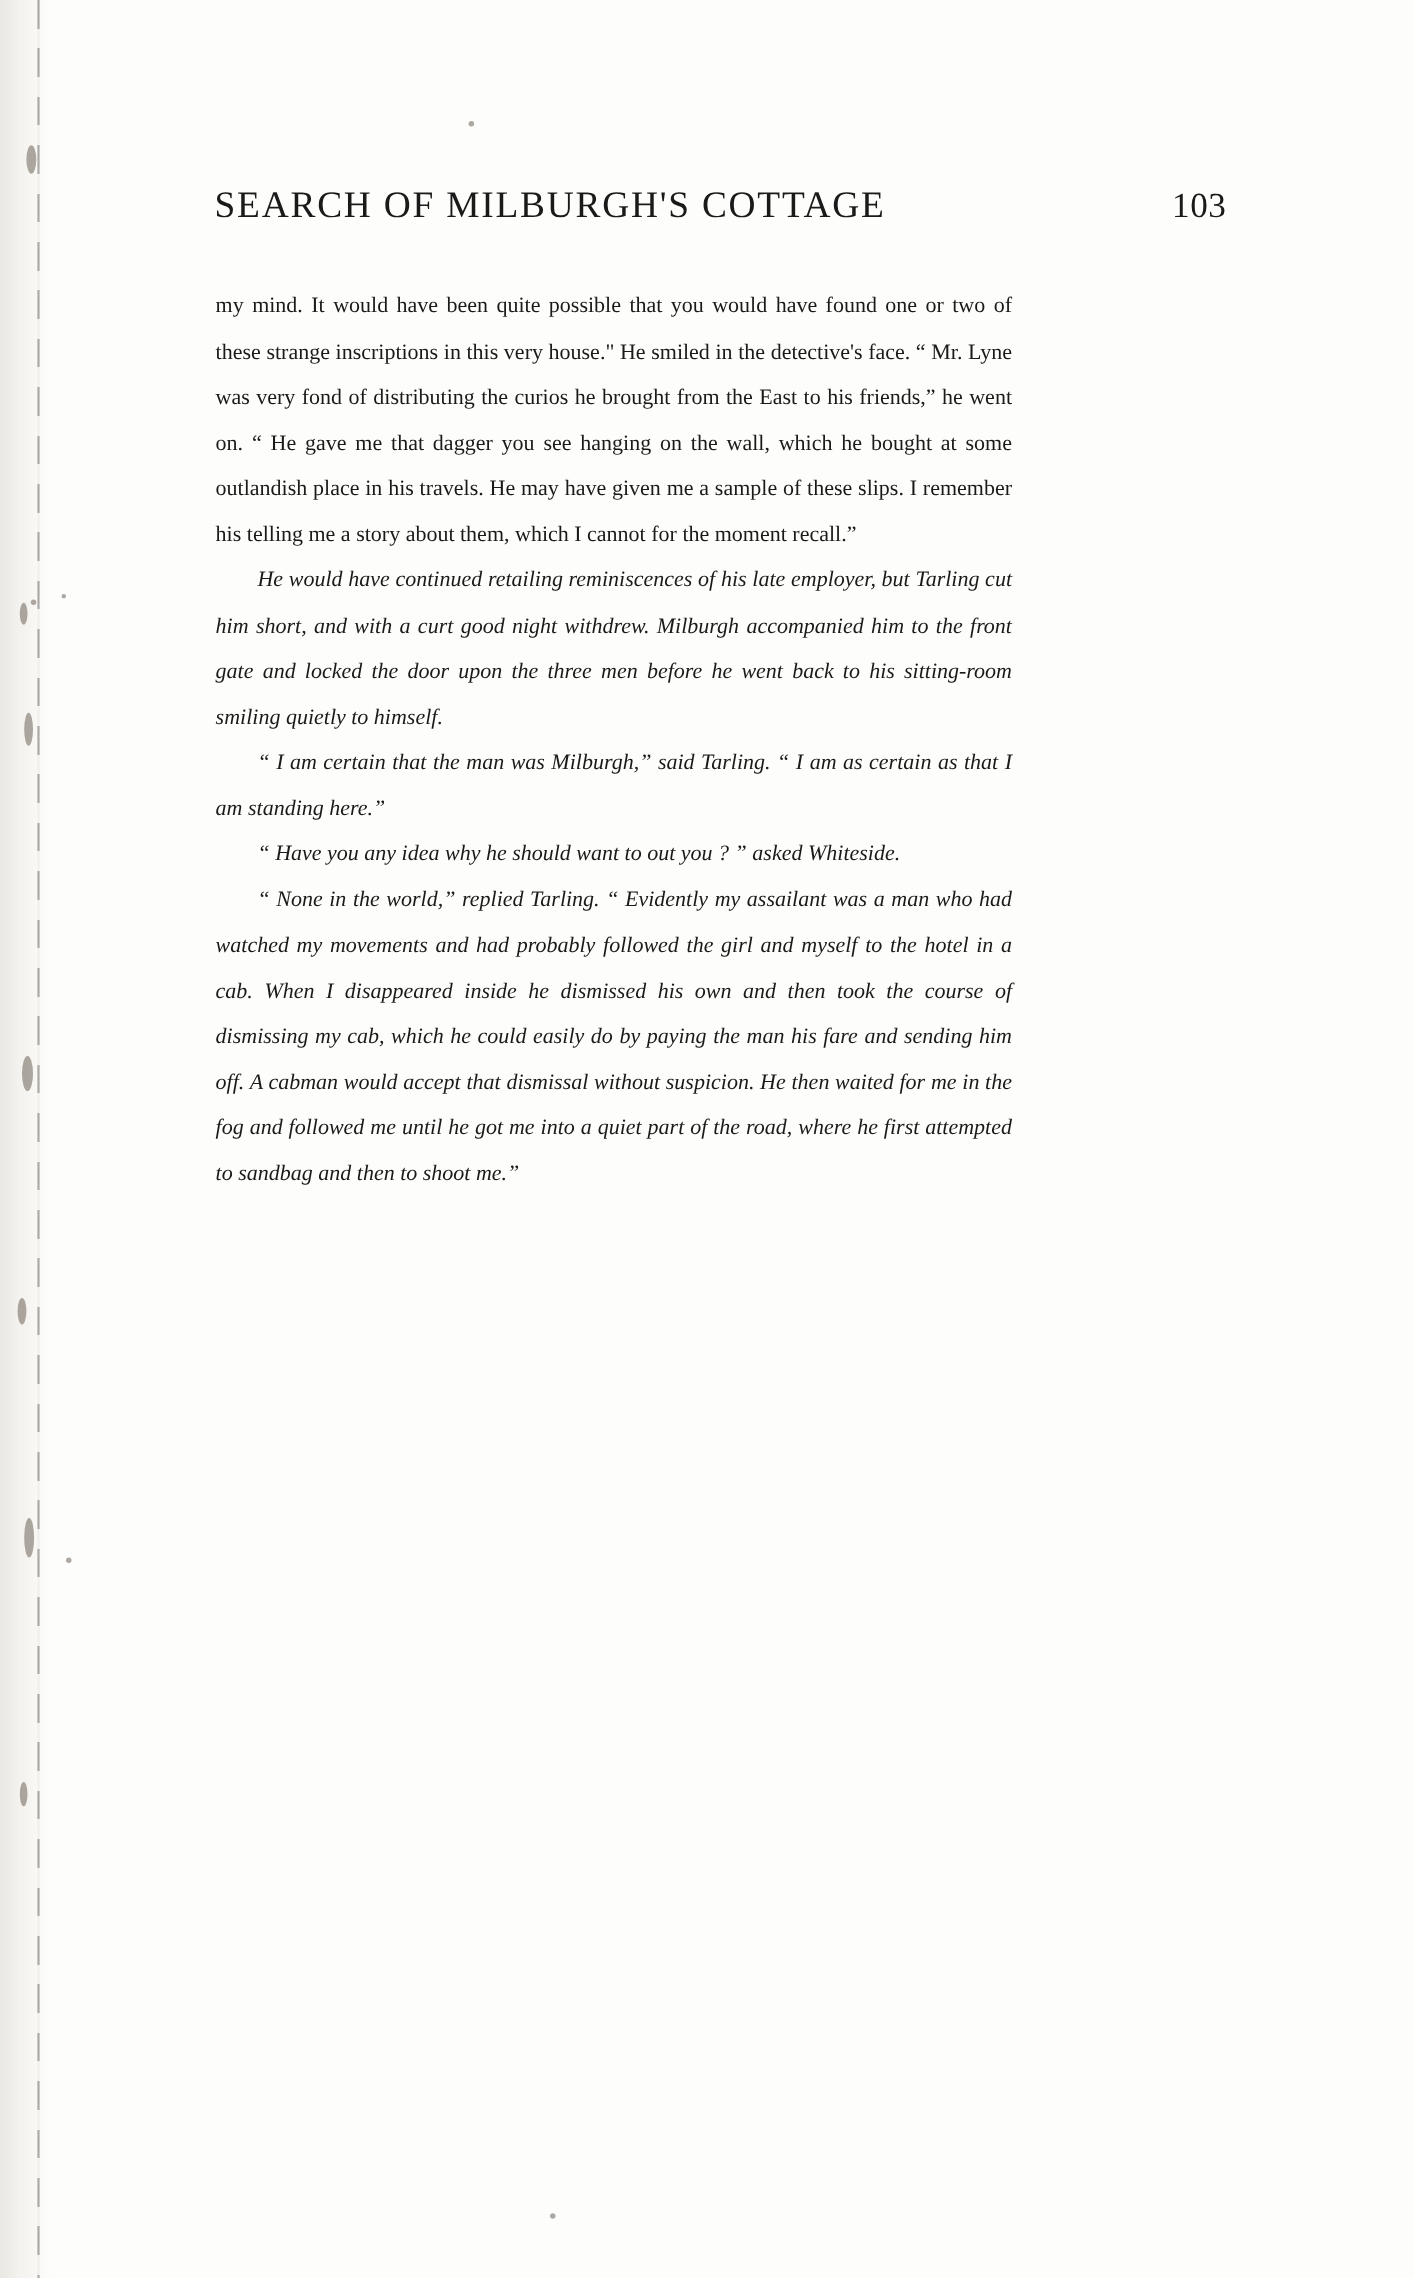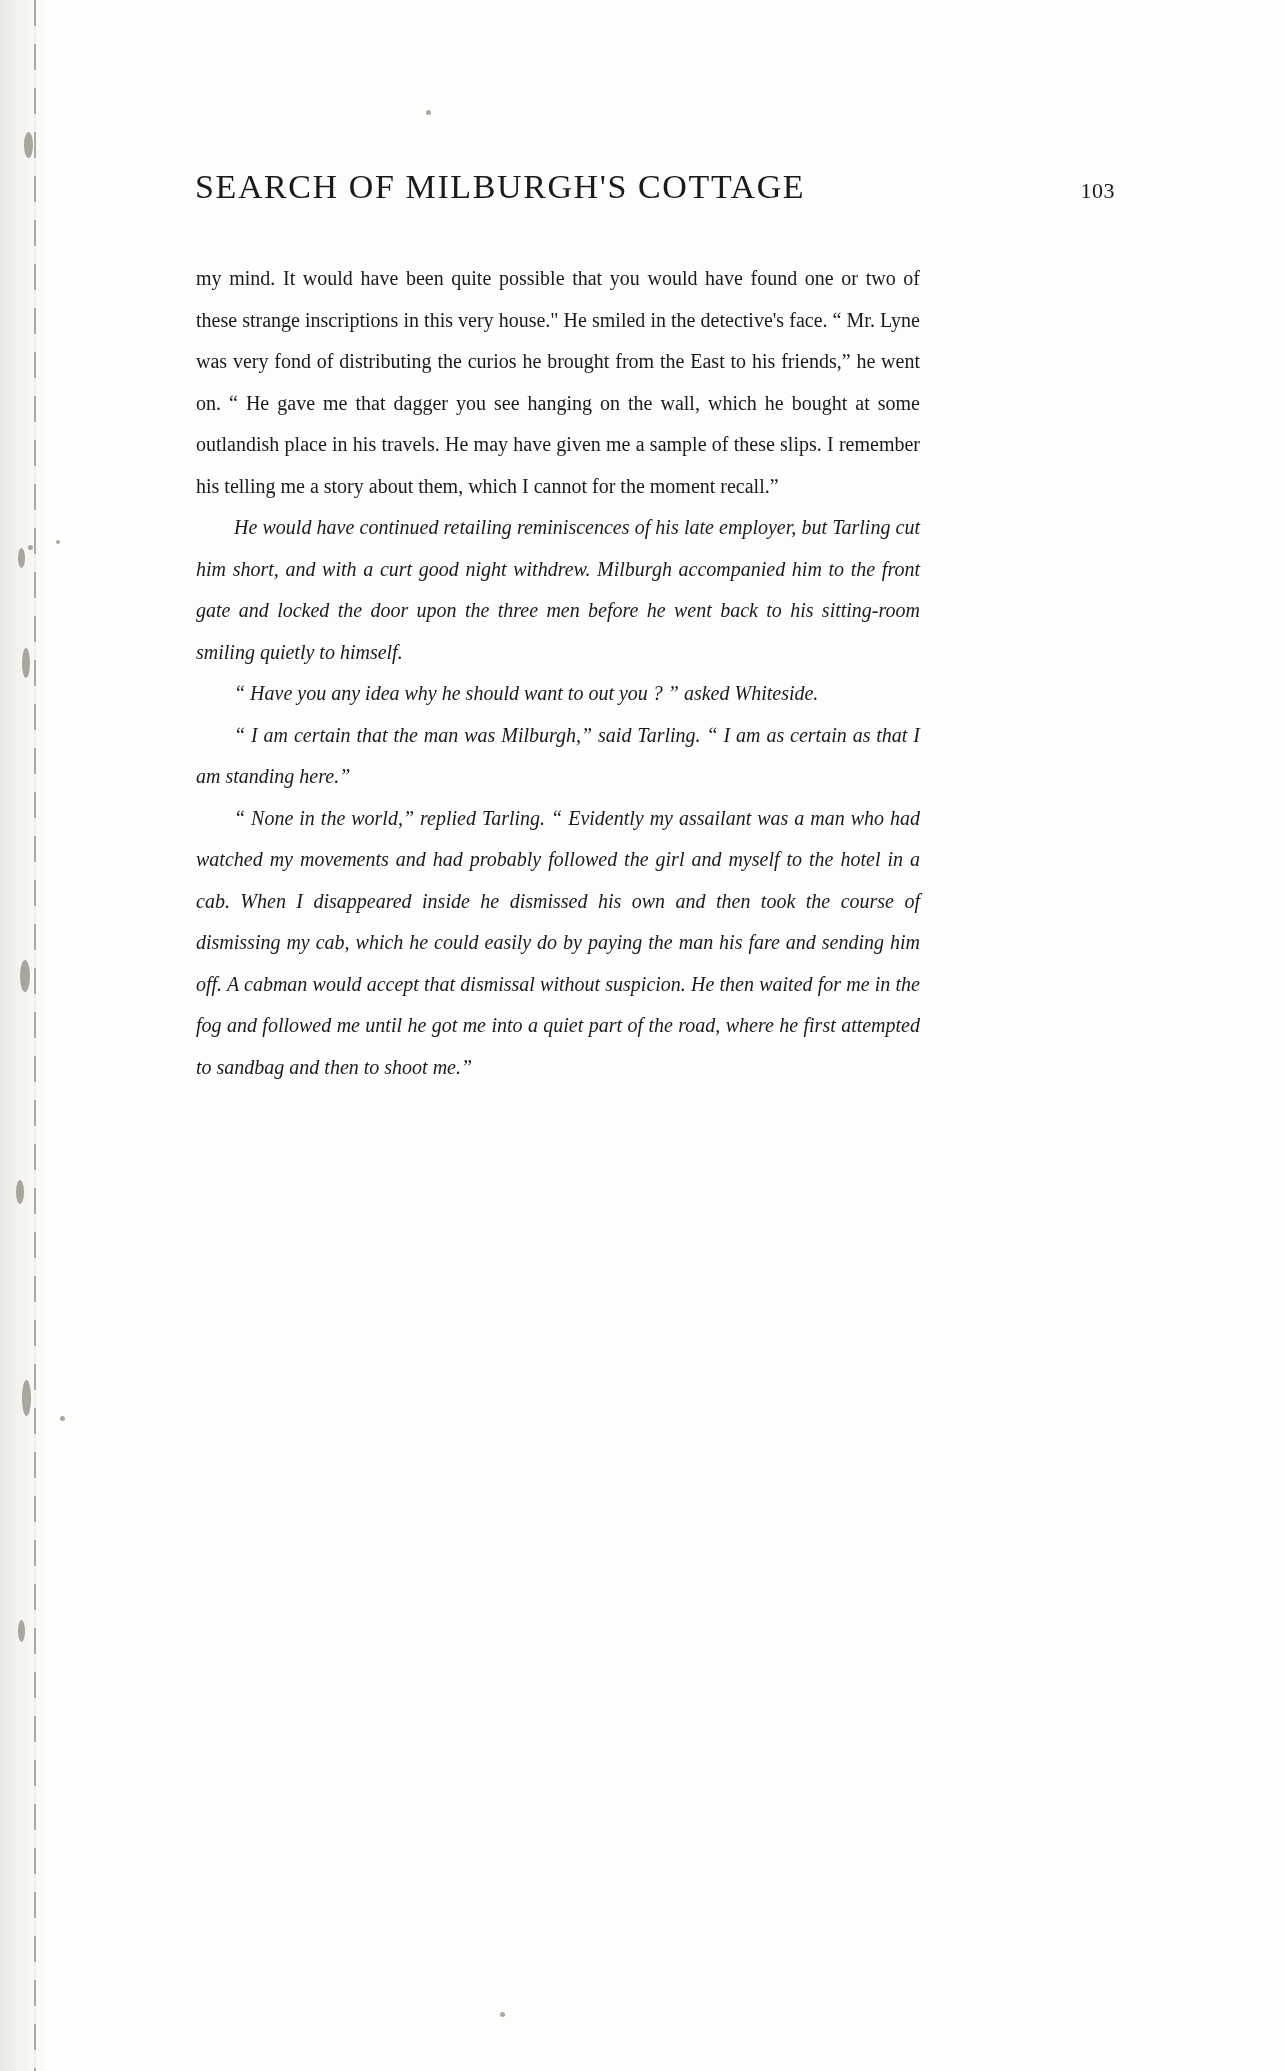--- a/index.html
+++ b/index.html
@@ -72,21 +72,21 @@
     align-items: baseline;
     justify-content: space-between;
   }
   .header-title {
     font-size: 34px;
     letter-spacing: 1.6px;
     font-weight: 400;
     white-space: nowrap;
   }
   .header-folio {
-    font-size: 22px;
+    font-size: 32px;
     letter-spacing: .5px;
   }
 
   .body-text {
     position: absolute;
     left: 196px;
     top: 258px;
     width: 724px;
     font-size: 20px;
     line-height: 41.5px;
@@ -129,18 +129,18 @@
 <div class="content">
 
   <div class="header">
     <div class="header-title">SEARCH OF MILBURGH'S COTTAGE</div>
     <div class="header-folio">103</div>
   </div>
 
   <div class="body-text">
     <p class="no-indent">my mind. It would have been quite possible that you would have found one or two of these strange inscriptions in this very house." He smiled in the detective's face. “ Mr. Lyne was very fond of distributing the curios he brought from the East to his friends,” he went on. “ He gave me that dagger you see hanging on the wall, which he bought at some outlandish place in his travels. He may have given me a sample of these slips. I remember his telling me a story about them, which I cannot for the moment recall.”</p>
     <p class="indent">He would have continued retailing reminiscences of his late employer, but Tarling cut him short, and with a curt good night withdrew. Milburgh accompanied him to the front gate and locked the door upon the three men before he went back to his sitting-room smiling quietly to himself.</p>
+    <p class="indent">“ I am certain that the man was Milburgh,” said Tarling. “ I am as certain as that I am standing here.”</p>
     <p class="indent">“ Have you any idea why he should want to out you ? ” asked Whiteside.</p>
-    <p class="indent">“ I am certain that the man was Milburgh,” said Tarling. “ I am as certain as that I am standing here.”</p>
     <p class="indent">“ None in the world,” replied Tarling. “ Evidently my assailant was a man who had watched my movements and had probably followed the girl and myself to the hotel in a cab. When I disappeared inside he dismissed his own and then took the course of dismissing my cab, which he could easily do by paying the man his fare and sending him off. A cabman would accept that dismissal without suspicion. He then waited for me in the fog and followed me until he got me into a quiet part of the road, where he first attempted to sandbag and then to shoot me.”</p>
   </div>
 
 </div>
 
 </body></html>

